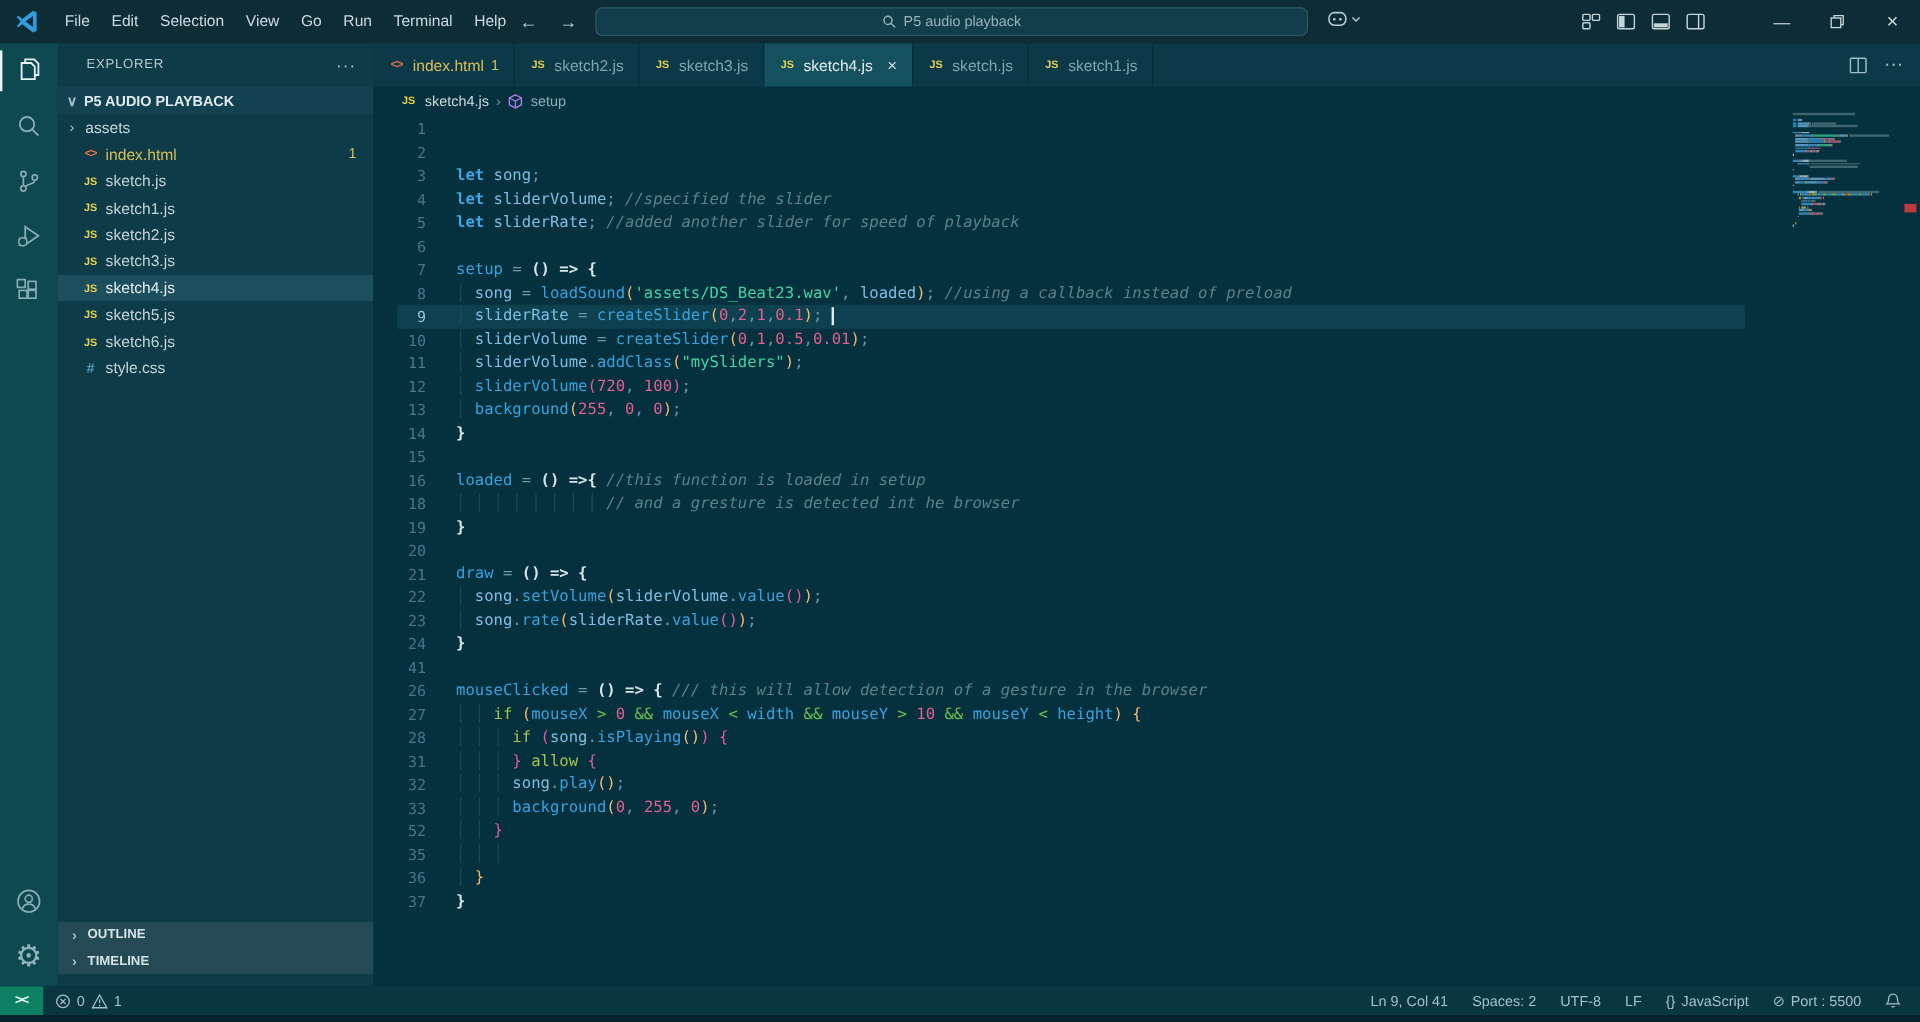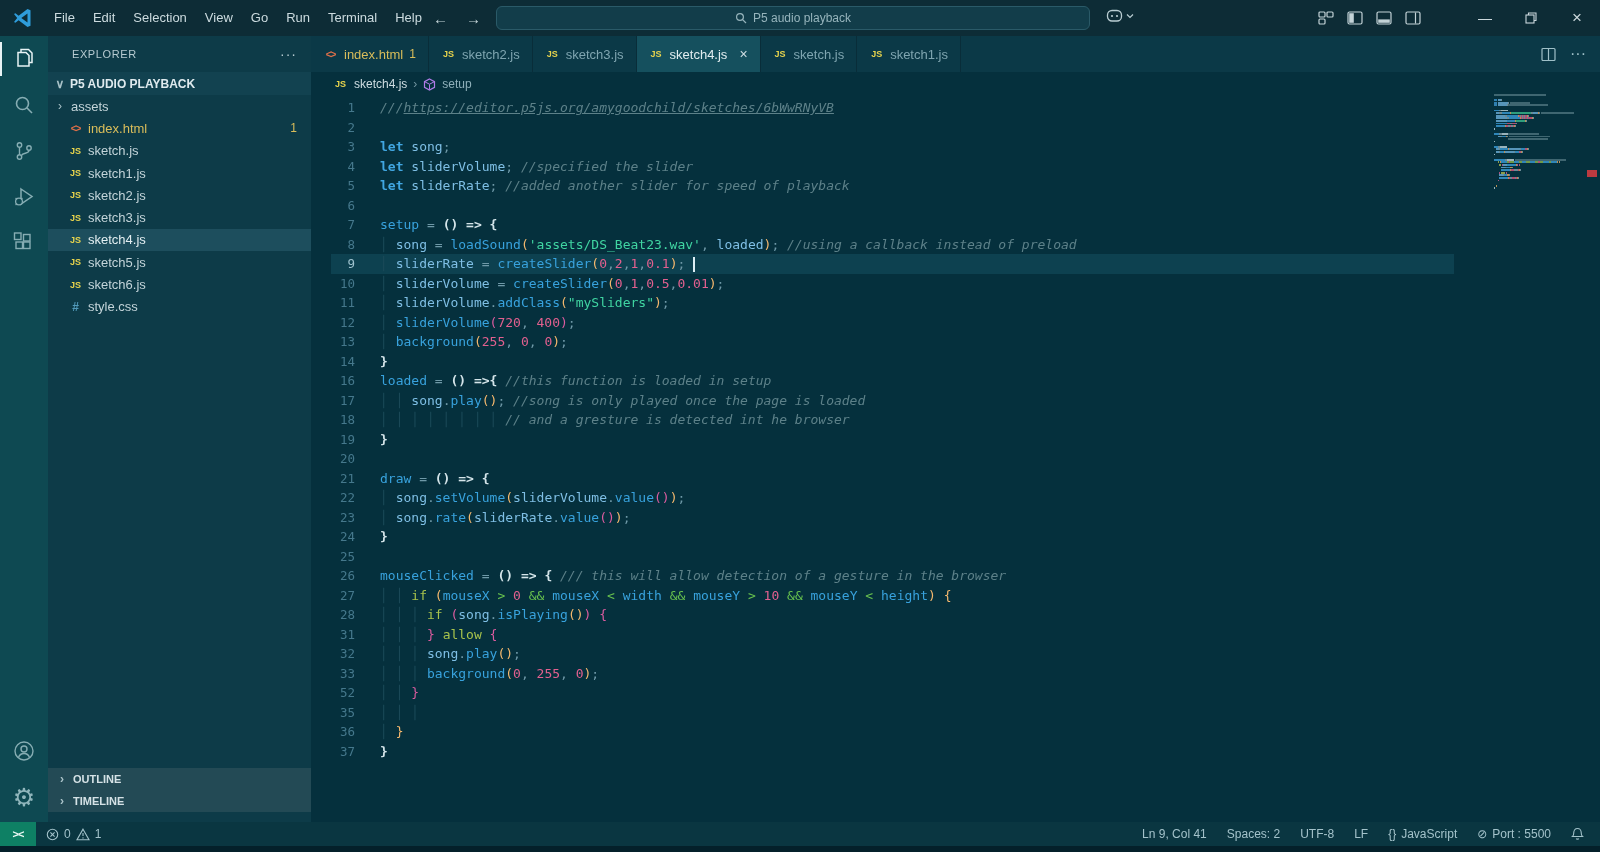--- a/index.html
+++ b/index.html
@@ -320,44 +320,44 @@
     <span class="fi fi-js">JS</span>
     <span style="color:#cfdde2;">sketch4.js</span>
     <span class="bc-sep">›</span>
     <svg width="13" height="13" viewBox="0 0 13 13">
         <path d="M6.5 1 L11.5 3.6 V9.4 L6.5 12 L1.5 9.4 V3.6 Z" fill="none" stroke="#b07ce8" stroke-width="1.2"></path>
         <path d="M1.8 3.8 L6.5 6.2 L11.2 3.8 M6.5 6.4 V11.6" fill="none" stroke="#b07ce8" stroke-width="1"></path>
       </svg>
     <span>setup</span>
   </div>
   <div class="code" id="code-lines">
-      <div class="line"><span class="num">1</span><span class="content"><span class="tk-cmt">///</span><span class="tk-lnk">https://editor.p5js.org/amygoodchild/sketches/6bWwRNyVB</span></span></div>
+      <div class="line"><span class="num">1</span></div>
       <div class="line"><span class="num">2</span><span class="content"></span></div>
       <div class="line"><span class="num">3</span><span class="content"><span class="tk-kw">let</span><span class="tk-txt"> </span><span class="tk-var">song</span><span class="tk-pun">;</span></span></div>
       <div class="line"><span class="num">4</span><span class="content"><span class="tk-kw">let</span><span class="tk-txt"> </span><span class="tk-var">sliderVolume</span><span class="tk-pun">;</span><span class="tk-txt"> </span><span class="tk-cmt">//specified the slider</span></span></div>
       <div class="line"><span class="num">5</span><span class="content"><span class="tk-kw">let</span><span class="tk-txt"> </span><span class="tk-var">sliderRate</span><span class="tk-pun">;</span><span class="tk-txt"> </span><span class="tk-cmt">//added another slider for speed of playback</span></span></div>
       <div class="line"><span class="num">6</span><span class="content"></span></div>
       <div class="line"><span class="num">7</span><span class="content"><span class="tk-fn">setup</span><span class="tk-pun"> = </span><span class="tk-b1">()</span><span class="tk-arr"> =&gt; </span><span class="tk-b1">{</span></span></div>
       <div class="line"><span class="num">8</span><span class="content"><span class="tk-gd">│ </span><span class="tk-var">song</span><span class="tk-pun"> = </span><span class="tk-fn">loadSound</span><span class="tk-b2">(</span><span class="tk-str">'assets/DS_Beat23.wav'</span><span class="tk-pun">, </span><span class="tk-var">loaded</span><span class="tk-b2">)</span><span class="tk-pun">;</span><span class="tk-txt"> </span><span class="tk-cmt">//using a callback instead of preload</span></span></div>
       <div class="line active"><span class="num">9</span><span class="content"><span class="tk-gd">│ </span><span class="tk-var">sliderRate</span><span class="tk-pun"> = </span><span class="tk-fn">createSlider</span><span class="tk-b2">(</span><span class="tk-num">0</span><span class="tk-pun">,</span><span class="tk-num">2</span><span class="tk-pun">,</span><span class="tk-num">1</span><span class="tk-pun">,</span><span class="tk-num">0.1</span><span class="tk-b2">)</span><span class="tk-pun">;</span><span class="tk-txt"> </span><span class="cursor"></span></span></div>
       <div class="line"><span class="num">10</span><span class="content"><span class="tk-gd">│ </span><span class="tk-var">sliderVolume</span><span class="tk-pun"> = </span><span class="tk-fn">createSlider</span><span class="tk-b2">(</span><span class="tk-num">0</span><span class="tk-pun">,</span><span class="tk-num">1</span><span class="tk-pun">,</span><span class="tk-num">0.5</span><span class="tk-pun">,</span><span class="tk-num">0.01</span><span class="tk-b2">)</span><span class="tk-pun">;</span></span></div>
       <div class="line"><span class="num">11</span><span class="content"><span class="tk-gd">│ </span><span class="tk-var">sliderVolume</span><span class="tk-pun">.</span><span class="tk-fn">addClass</span><span class="tk-b2">(</span><span class="tk-str">"mySliders"</span><span class="tk-b2">)</span><span class="tk-pun">;</span></span></div>
-      <div class="line"><span class="num">12</span><span class="content"><span class="tk-gd">│ </span><span class="tk-fn">sliderVolume</span><span class="tk-b3">(</span><span class="tk-num">720</span><span class="tk-pun">, </span><span class="tk-num">400</span><span class="tk-b3">)</span><span class="tk-pun">;</span></span></div>
+      <div class="line"><span class="num">12</span><span class="content"><span class="tk-gd">│ </span><span class="tk-fn">sliderVolume</span><span class="tk-b3">(</span><span class="tk-num">720</span><span class="tk-pun">, </span><span class="tk-num">100</span><span class="tk-b3">)</span><span class="tk-pun">;</span></span></div>
       <div class="line"><span class="num">13</span><span class="content"><span class="tk-gd">│ </span><span class="tk-fn">background</span><span class="tk-b2">(</span><span class="tk-num">255</span><span class="tk-pun">, </span><span class="tk-num">0</span><span class="tk-pun">, </span><span class="tk-num">0</span><span class="tk-b2">)</span><span class="tk-pun">;</span></span></div>
       <div class="line"><span class="num">14</span><span class="content"><span class="tk-b1">}</span></span></div>
+      <div class="line"><span class="num">15</span><span class="content"></span></div>
       <div class="line"><span class="num">16</span><span class="content"><span class="tk-fn">loaded</span><span class="tk-pun"> = </span><span class="tk-b1">()</span><span class="tk-arr"> =&gt;</span><span class="tk-b1">{</span><span class="tk-txt"> </span><span class="tk-cmt">//this function is loaded in setup</span></span></div>
-      <div class="line"><span class="num">17</span><span class="content"><span class="tk-gd">│ │ </span><span class="tk-var">song</span><span class="tk-pun">.</span><span class="tk-fn">play</span><span class="tk-b2">()</span><span class="tk-pun">;</span><span class="tk-txt"> </span><span class="tk-cmt">//song is only played once the page is loaded</span></span></div>
       <div class="line"><span class="num">18</span><span class="content"><span class="tk-gd">│ │ │ │ │ │ │ │ </span><span class="tk-cmt">// and a gresture is detected int he browser</span></span></div>
       <div class="line"><span class="num">19</span><span class="content"><span class="tk-b1">}</span></span></div>
       <div class="line"><span class="num">20</span><span class="content"></span></div>
       <div class="line"><span class="num">21</span><span class="content"><span class="tk-fn">draw</span><span class="tk-pun"> = </span><span class="tk-b1">()</span><span class="tk-arr"> =&gt; </span><span class="tk-b1">{</span></span></div>
       <div class="line"><span class="num">22</span><span class="content"><span class="tk-gd">│ </span><span class="tk-var">song</span><span class="tk-pun">.</span><span class="tk-fn">setVolume</span><span class="tk-b2">(</span><span class="tk-var">sliderVolume</span><span class="tk-pun">.</span><span class="tk-fn">value</span><span class="tk-b3">()</span><span class="tk-b2">)</span><span class="tk-pun">;</span></span></div>
       <div class="line"><span class="num">23</span><span class="content"><span class="tk-gd">│ </span><span class="tk-var">song</span><span class="tk-pun">.</span><span class="tk-fn">rate</span><span class="tk-b2">(</span><span class="tk-var">sliderRate</span><span class="tk-pun">.</span><span class="tk-fn">value</span><span class="tk-b3">()</span><span class="tk-b2">)</span><span class="tk-pun">;</span></span></div>
       <div class="line"><span class="num">24</span><span class="content"><span class="tk-b1">}</span></span></div>
-      <div class="line"><span class="num">25</span><span class="content"></span></div>
+      <div class="line"><span class="num">41</span><span class="content"></span></div>
       <div class="line"><span class="num">26</span><span class="content"><span class="tk-fn">mouseClicked</span><span class="tk-pun"> = </span><span class="tk-b1">()</span><span class="tk-arr"> =&gt; </span><span class="tk-b1">{</span><span class="tk-txt"> </span><span class="tk-cmt">/// this will allow detection of a gesture in the browser</span></span></div>
       <div class="line"><span class="num">27</span><span class="content"><span class="tk-gd">│ │ </span><span class="tk-kwc">if</span><span class="tk-txt"> </span><span class="tk-b2">(</span><span class="tk-fn">mouseX</span><span class="tk-op"> &gt; </span><span class="tk-num">0</span><span class="tk-op"> &amp;&amp; </span><span class="tk-fn">mouseX</span><span class="tk-op"> &lt; </span><span class="tk-fn">width</span><span class="tk-op"> &amp;&amp; </span><span class="tk-fn">mouseY</span><span class="tk-op"> &gt; </span><span class="tk-num">10</span><span class="tk-op"> &amp;&amp; </span><span class="tk-fn">mouseY</span><span class="tk-op"> &lt; </span><span class="tk-fn">height</span><span class="tk-b2">)</span><span class="tk-txt"> </span><span class="tk-b2">{</span></span></div>
       <div class="line"><span class="num">28</span><span class="content"><span class="tk-gd">│ │ │ </span><span class="tk-kwc">if</span><span class="tk-txt"> </span><span class="tk-b3">(</span><span class="tk-var">song</span><span class="tk-pun">.</span><span class="tk-fn">isPlaying</span><span class="tk-b2">()</span><span class="tk-b3">)</span><span class="tk-txt"> </span><span class="tk-b3">{</span></span></div>
       <div class="line"><span class="num">31</span><span class="content"><span class="tk-gd">│ │ │ </span><span class="tk-b3">}</span><span class="tk-txt"> </span><span class="tk-kwc">allow</span><span class="tk-txt"> </span><span class="tk-b3">{</span></span></div>
       <div class="line"><span class="num">32</span><span class="content"><span class="tk-gd">│ │ │ </span><span class="tk-var">song</span><span class="tk-pun">.</span><span class="tk-fn">play</span><span class="tk-b2">()</span><span class="tk-pun">;</span></span></div>
       <div class="line"><span class="num">33</span><span class="content"><span class="tk-gd">│ │ │ </span><span class="tk-fn">background</span><span class="tk-b2">(</span><span class="tk-num">0</span><span class="tk-pun">, </span><span class="tk-num">255</span><span class="tk-pun">, </span><span class="tk-num">0</span><span class="tk-b2">)</span><span class="tk-pun">;</span></span></div>
       <div class="line"><span class="num">52</span><span class="content"><span class="tk-gd">│ │ </span><span class="tk-b3">}</span></span></div>
       <div class="line"><span class="num">35</span><span class="content"><span class="tk-gd">│ │ │</span></span></div>
       <div class="line"><span class="num">36</span><span class="content"><span class="tk-gd">│ </span><span class="tk-b2">}</span></span></div>
       <div class="line"><span class="num">37</span><span class="content"><span class="tk-b1">}</span></span></div>

